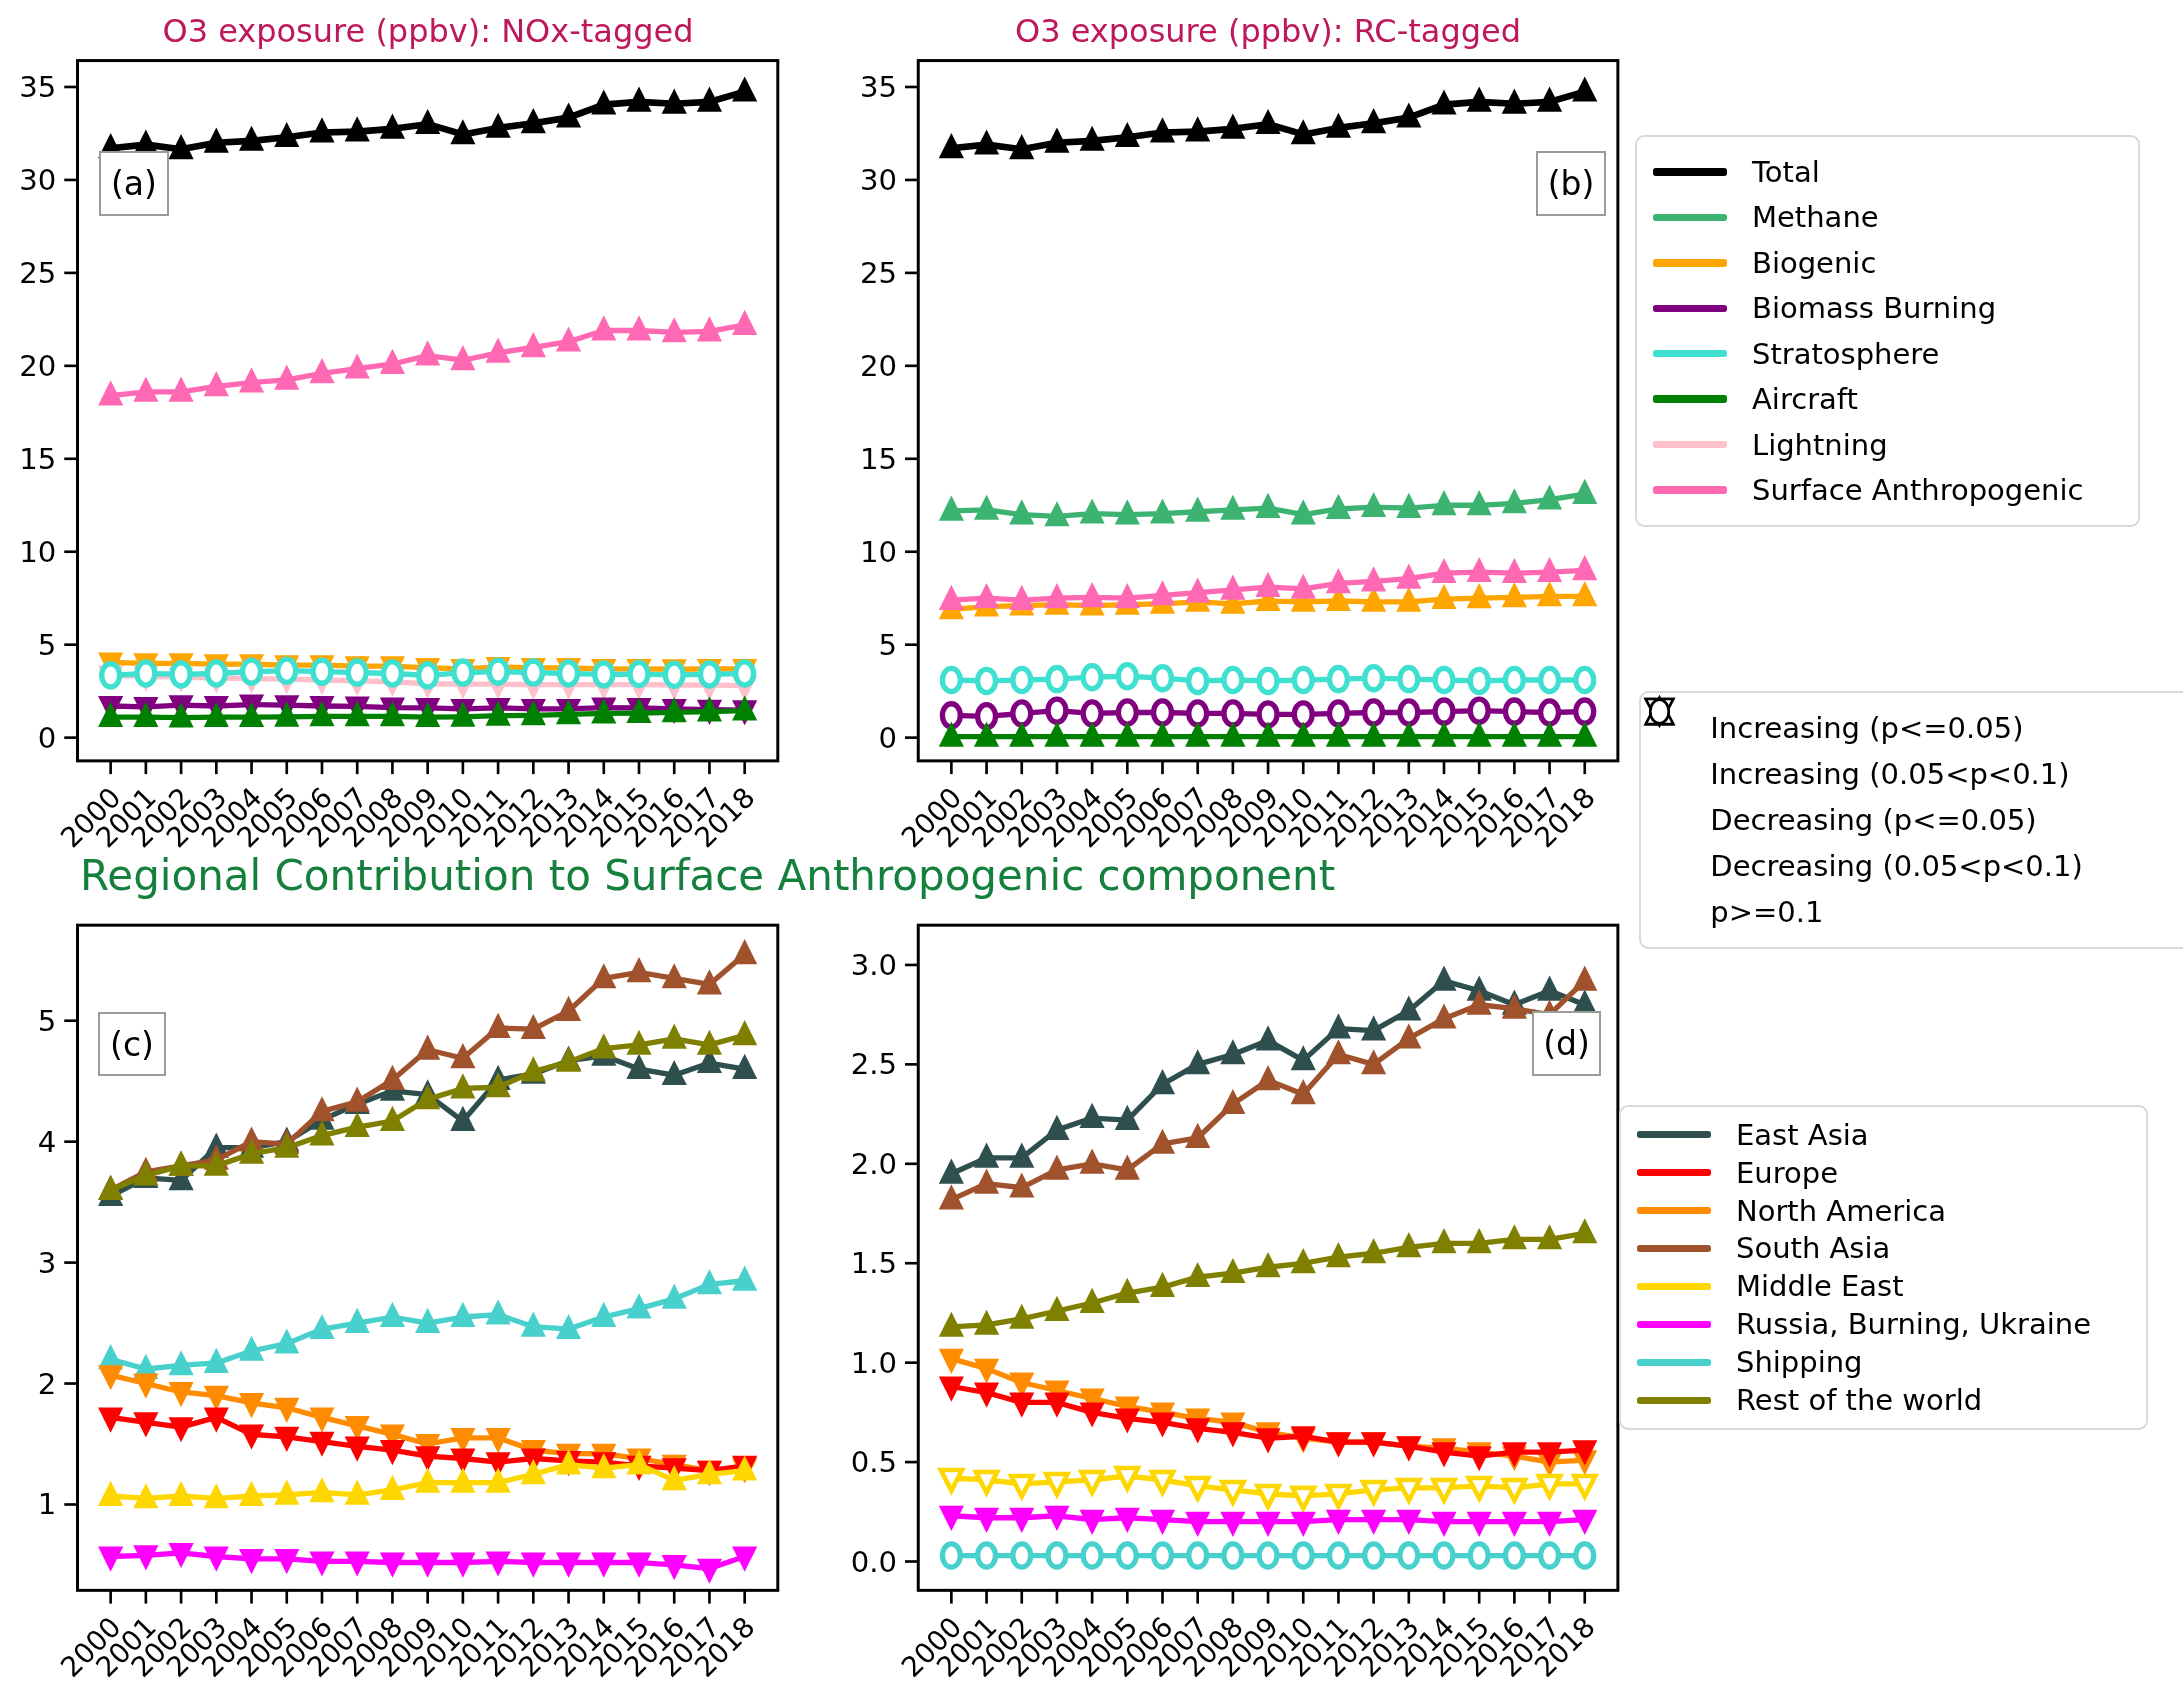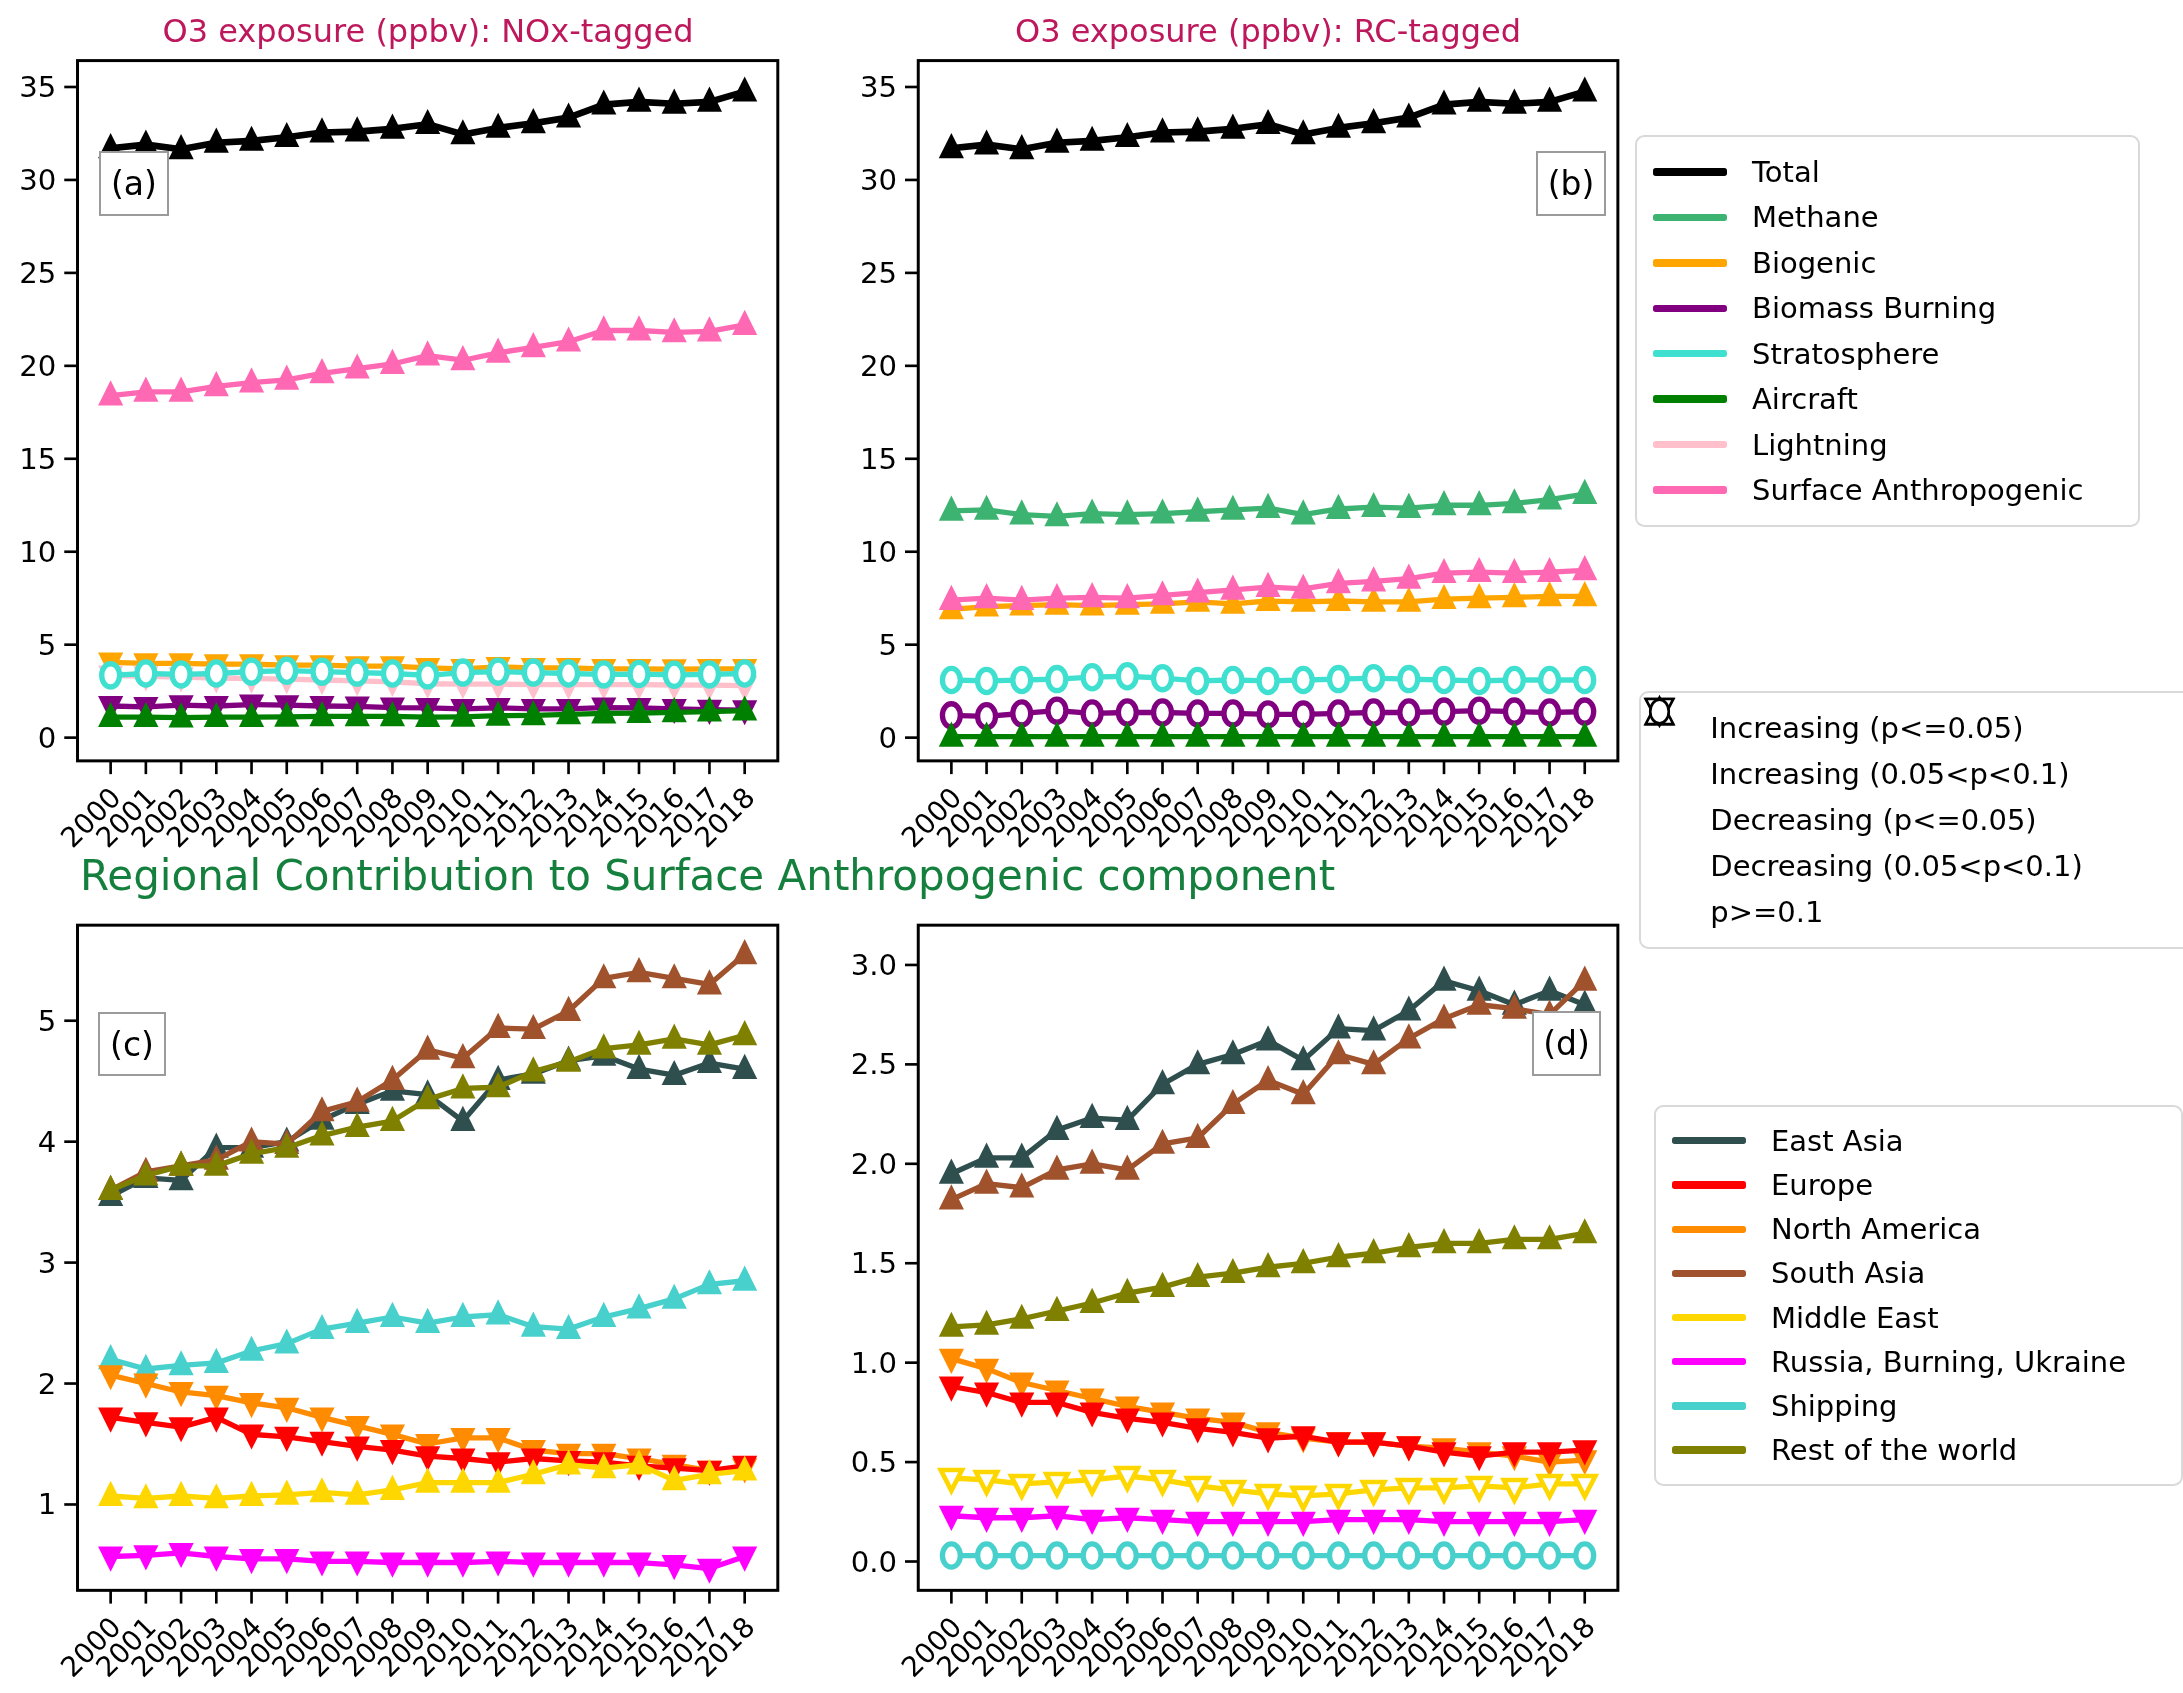--- a/index.html
+++ b/index.html
@@ -981,21 +981,21 @@
       </div>
       <div class="lrow">
         <span class="mcell">
           <svg width="37" height="37" viewBox="0 0 56 56">
             <ellipse cx="28" cy="28" rx="14" ry="18" fill="#fff" stroke="#000" stroke-width="4"></ellipse>
           </svg>
         </span>
         <span class="llabel">p&gt;=0.1</span>
       </div>
     </div>
-  <div class="legend" style="left:1654px;top:1105px;width:529px;height:381px">
+  <div class="legend" style="left:1619px;top:1105px;width:529px;height:325px">
       <div class="lrow">
         <span class="lswatch" style="background: rgb(47, 79, 79);"></span>
         <span class="llabel">East Asia</span>
       </div>
       <div class="lrow">
         <span class="lswatch" style="background: rgb(255, 0, 0);"></span>
         <span class="llabel">Europe</span>
       </div>
       <div class="lrow">
         <span class="lswatch" style="background: rgb(255, 140, 0);"></span>

